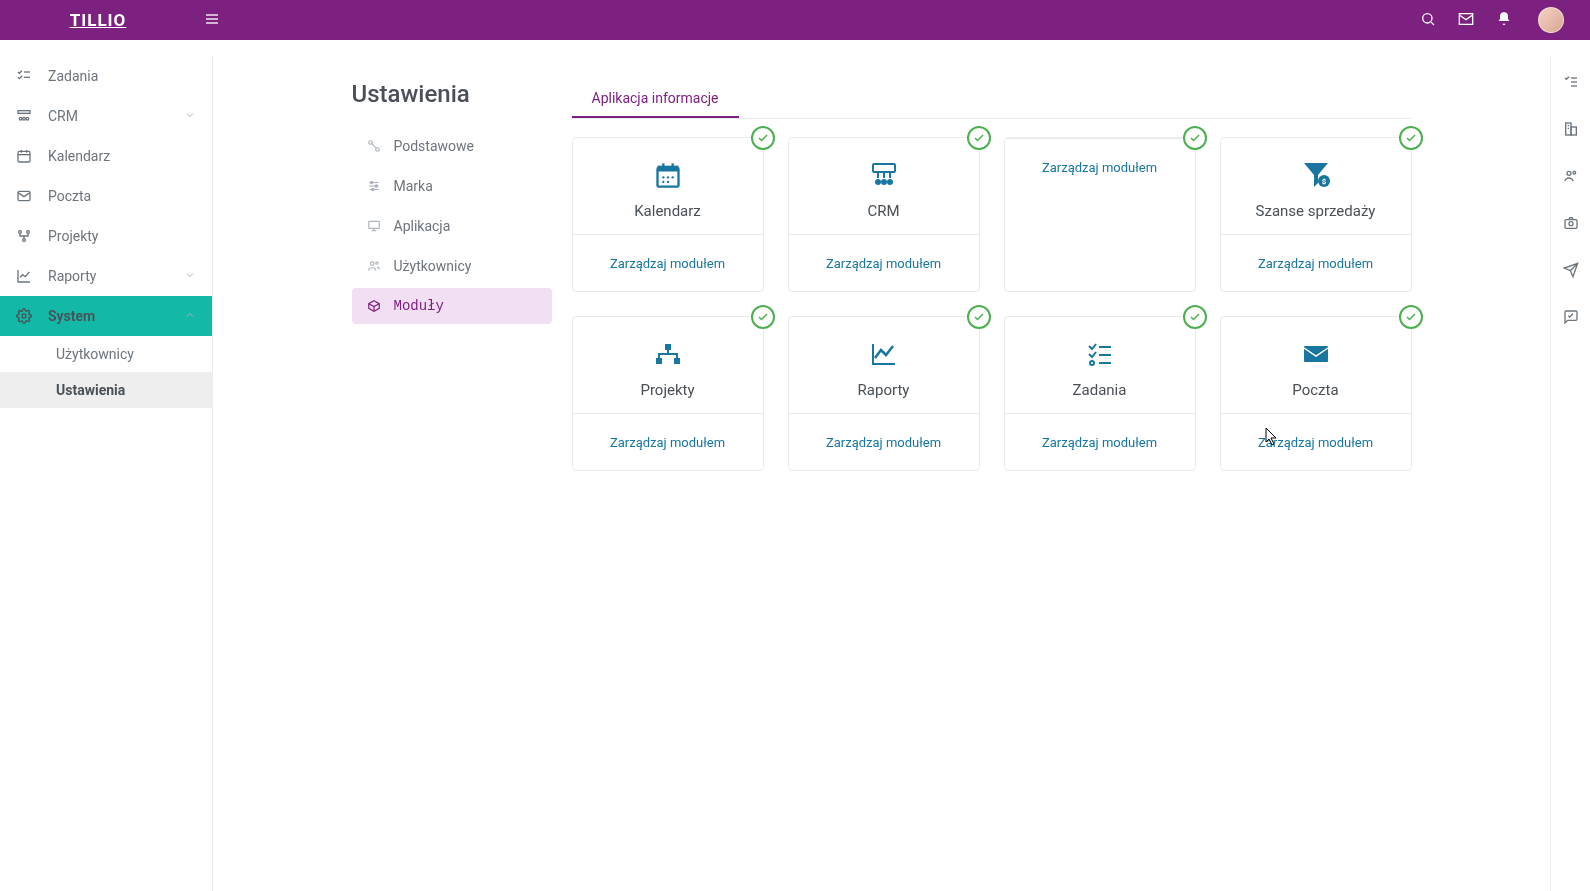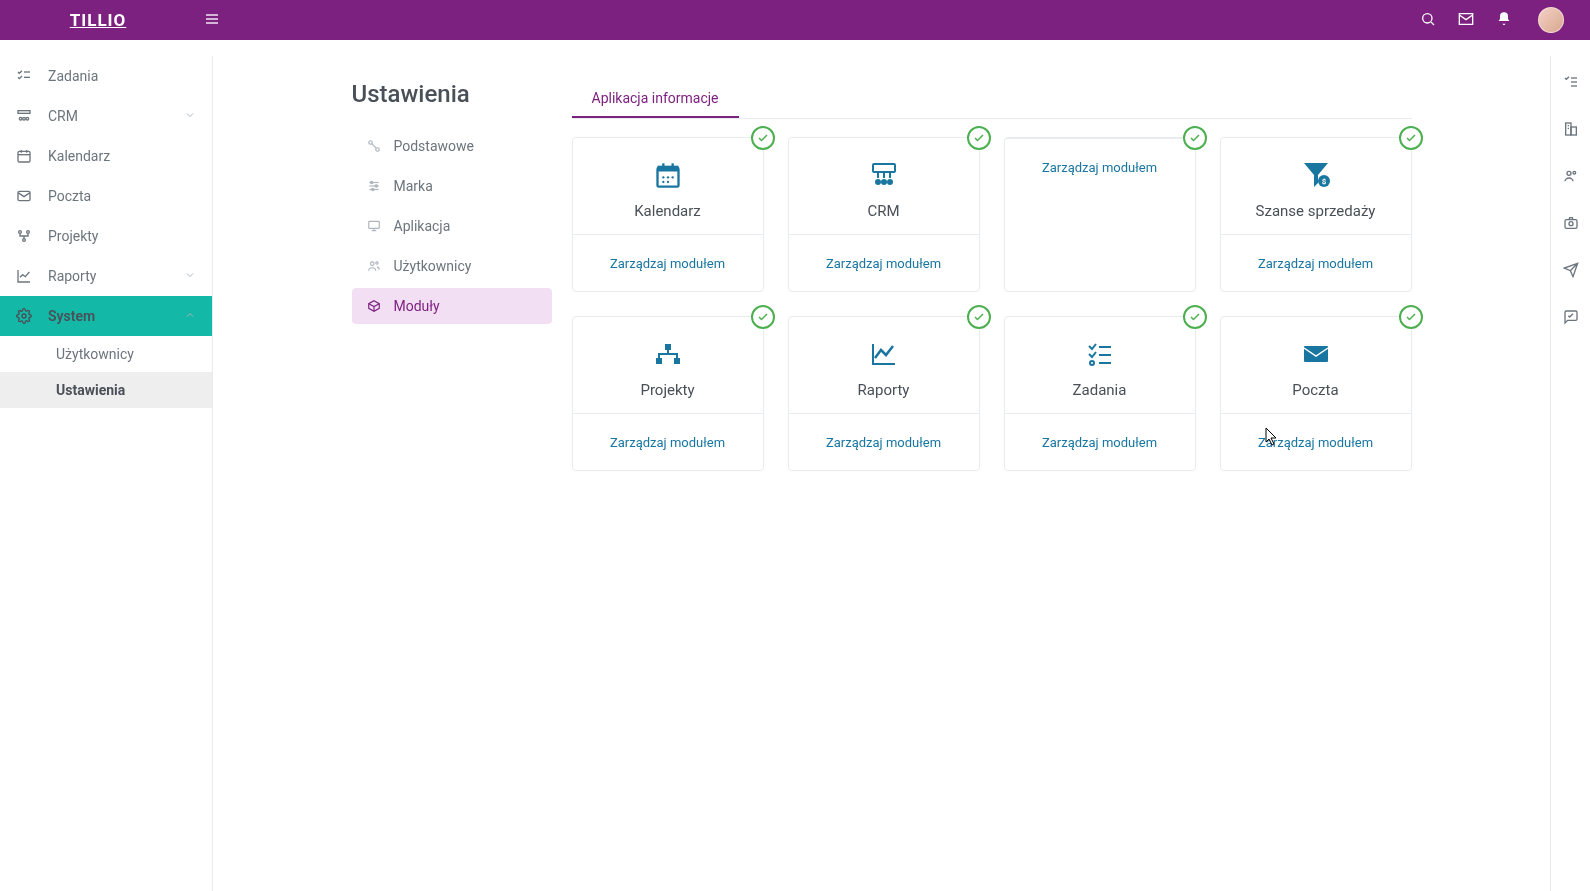--- a/index.html
+++ b/index.html
@@ -25,21 +25,21 @@
 
 .right-rail { width: 40px; border-left: 1px solid #e9ecef; display: flex; flex-direction: column; align-items: center; padding-top: 18px; gap: 28px; }
 .right-rail .rico { color: #6c757d; cursor: pointer; }
 
 .main { flex: 1; padding: 24px 40px; overflow-y: auto; display: flex; }
 .main-inner { max-width: 1060px; margin: 0 auto; width: 100%; display: flex; gap: 20px; }
 .settings-col { width: 200px; }
 .page-title { font-size: 24px; color: #495057; font-weight: 500; margin-bottom: 20px; }
 .settings-nav { display: flex; flex-direction: column; }
 .settings-nav-item { display: flex; align-items: center; gap: 12px; padding: 10px 14px; border-radius: 4px; color: #6c757d; cursor: pointer; font-size: 14px; margin-bottom: 4px; }
-.settings-nav-item.active { background: #f3dff3; color: #7d2181; }
+.settings-nav-item.active { background: #f3dff3; color: #7d2181; font-family: Liberation Mono, monospace; }
 .settings-nav-item.active .snicon { color: #7d2181; }
 .snicon { width: 16px; display: flex; justify-content: center; color: #adb5bd; }
 
 .content-col { flex: 1; }
 .tabs { border-bottom: 1px solid #e9ecef; display: flex; margin-bottom: 18px; }
 .tab { padding: 10px 20px; color: #7d2181; border-bottom: 2px solid #7d2181; cursor: pointer; font-size: 14px; }
 
 .modules-grid { display: grid; grid-template-columns: repeat(4, 1fr); gap: 24px; }
 .module-card { border: 1px solid #e9ecef; border-radius: 4px; position: relative; background: #fff; }
 .check-badge { position: absolute; top: -12px; right: -12px; width: 24px; height: 24px; border: 2px solid #4caf50; border-radius: 50%; display: flex; align-items: center; justify-content: center; background: #fff; color: #4caf50; }

